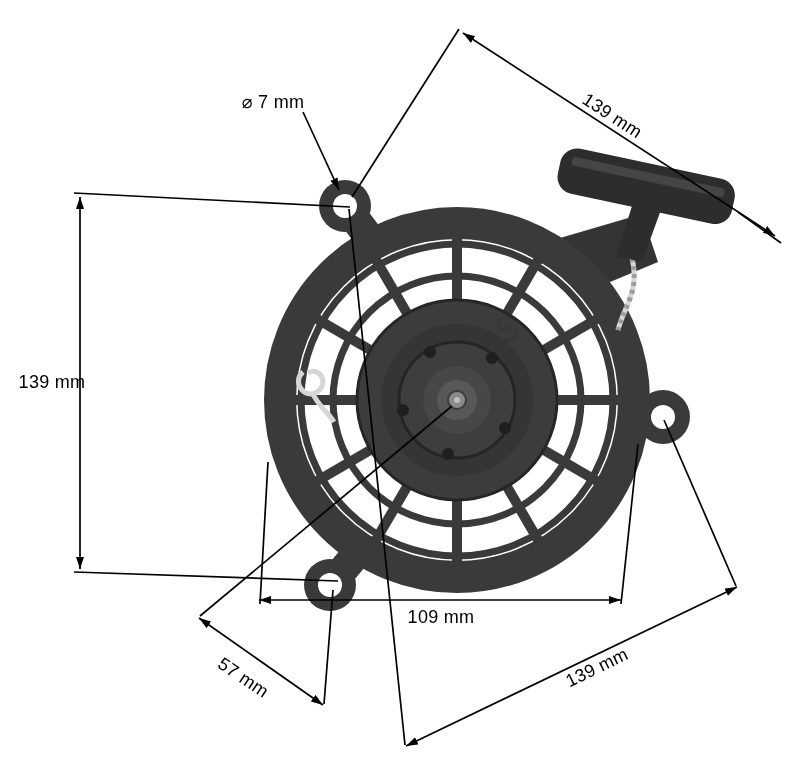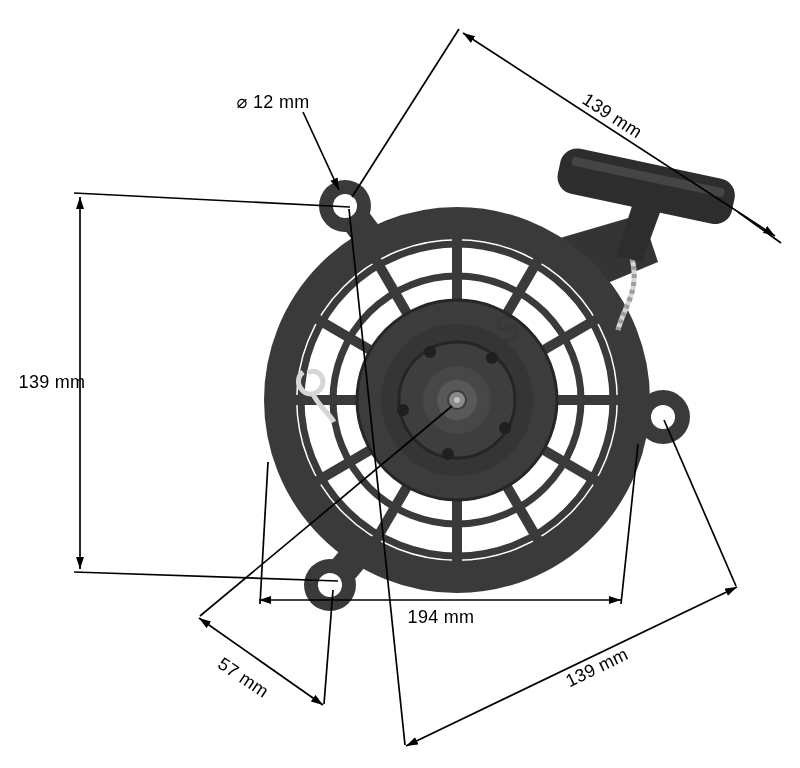--- a/index.html
+++ b/index.html
@@ -120,25 +120,25 @@
       <line x1="333" y1="590" x2="324" y2="704"></line>
       <line x1="349" y1="209" x2="405" y2="745"></line>
       <line x1="664" y1="420" x2="736" y2="586"></line>
 
       <line x1="199" y1="618" x2="323" y2="705" marker-start="url(#arrow)" marker-end="url(#arrow)"></line>
 
       <line x1="406" y1="746" x2="737" y2="587" marker-start="url(#arrow)" marker-end="url(#arrow)"></line>
     </g>
   </svg>
 
-  <div class="dim-label" style="left:273px;top:102px;">⌀ 12 mm</div>
+  <div class="dim-label" style="left:273px;top:102px;">⌀ 7 mm</div>
 
   <div class="dim-label rot33" style="left:612px;top:116px;">139 mm</div>
 
   <div class="dim-label" style="left:52px;top:382px;">139 mm</div>
 
-  <div class="dim-label" style="left:441px;top:617px;">194 mm</div>
+  <div class="dim-label" style="left:441px;top:617px;">109 mm</div>
 
   <div class="dim-label rot34" style="left:243px;top:678px;">57 mm</div>
 
   <div class="dim-label rotm26" style="left:597px;top:668px;">139 mm</div>
 
 </div>
 
 </body></html>

